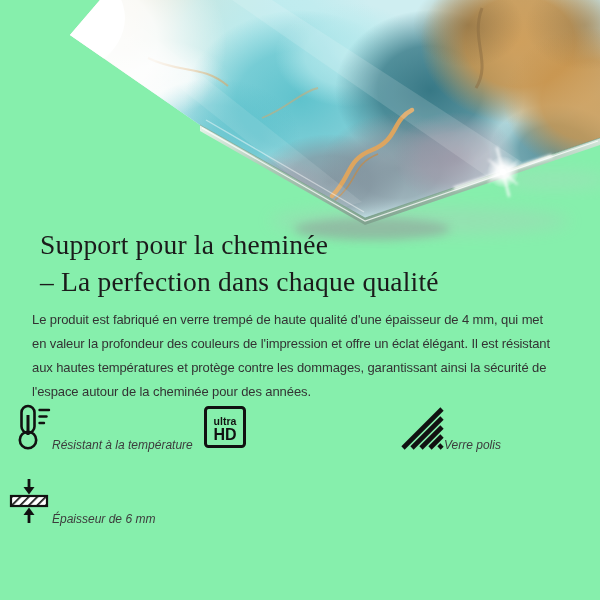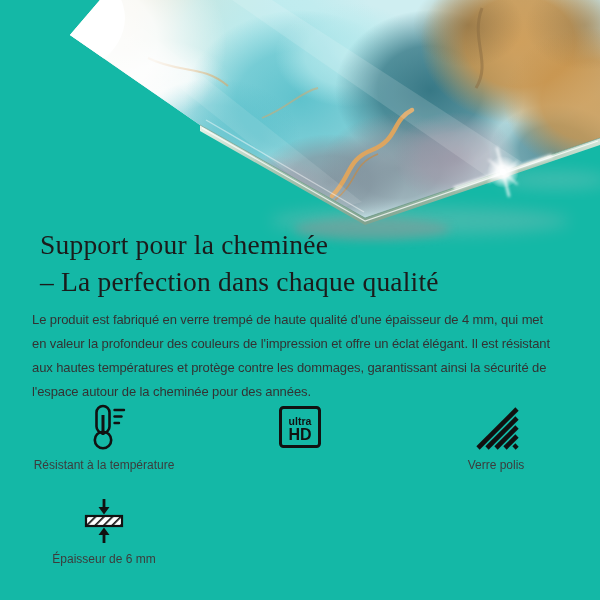--- a/index.html
+++ b/index.html
@@ -1,29 +1,29 @@
 <!DOCTYPE html>
 <html><head>
 <meta charset="utf-8">
 <style>
   html,body{margin:0;padding:0;background:#fff;}
-  .page{position:relative;width:600px;height:600px;background:#14b8a6;overflow:hidden;
+  .page{position:relative;width:600px;height:600px;background:#86efac;overflow:hidden;
         font-family:"Liberation Sans",sans-serif;}
   .hero{position:absolute;top:0;left:0;width:600px;height:250px;}
   .heading{position:absolute;top:226px;left:40px;margin:0;
            font-family:"Liberation Serif","DejaVu Serif",serif;font-weight:400;
            font-size:27.5px;line-height:37px;color:#1b1b1b;letter-spacing:.2px;}
   .heading span{display:block;}
   .desc{position:absolute;top:308px;left:32px;width:528px;margin:0;
         font-size:13px;line-height:24px;color:#333;letter-spacing:-0.1px;}
   .features{position:absolute;top:402px;left:0;width:600px;
             display:grid;grid-template-columns:repeat(3,1fr);row-gap:24px;padding:0 6px;box-sizing:border-box;}
-  .feature{display:flex;flex-direction:column;align-items:center;}
+  .feature{display:flex;flex-direction:row;align-items:flex-end;}
   .icon-box{height:50px;display:flex;align-items:center;justify-content:center;}
-  .feature .label{margin-top:6px;font-size:12px;color:#3c3c3c;}
+  .feature .label{margin-top:6px;font-size:12px;color:#3c3c3c;font-style:italic;}
   svg{display:block;}
   .hd-top{font-family:"Liberation Sans",sans-serif;font-size:10.5px;font-weight:600;fill:#111;}
   .hd-bottom{font-family:"Liberation Sans",sans-serif;font-size:16px;font-weight:800;fill:#111;}
 </style>
 </head>
 <body>
 
 <div class="page">
 
   <div class="hero">

